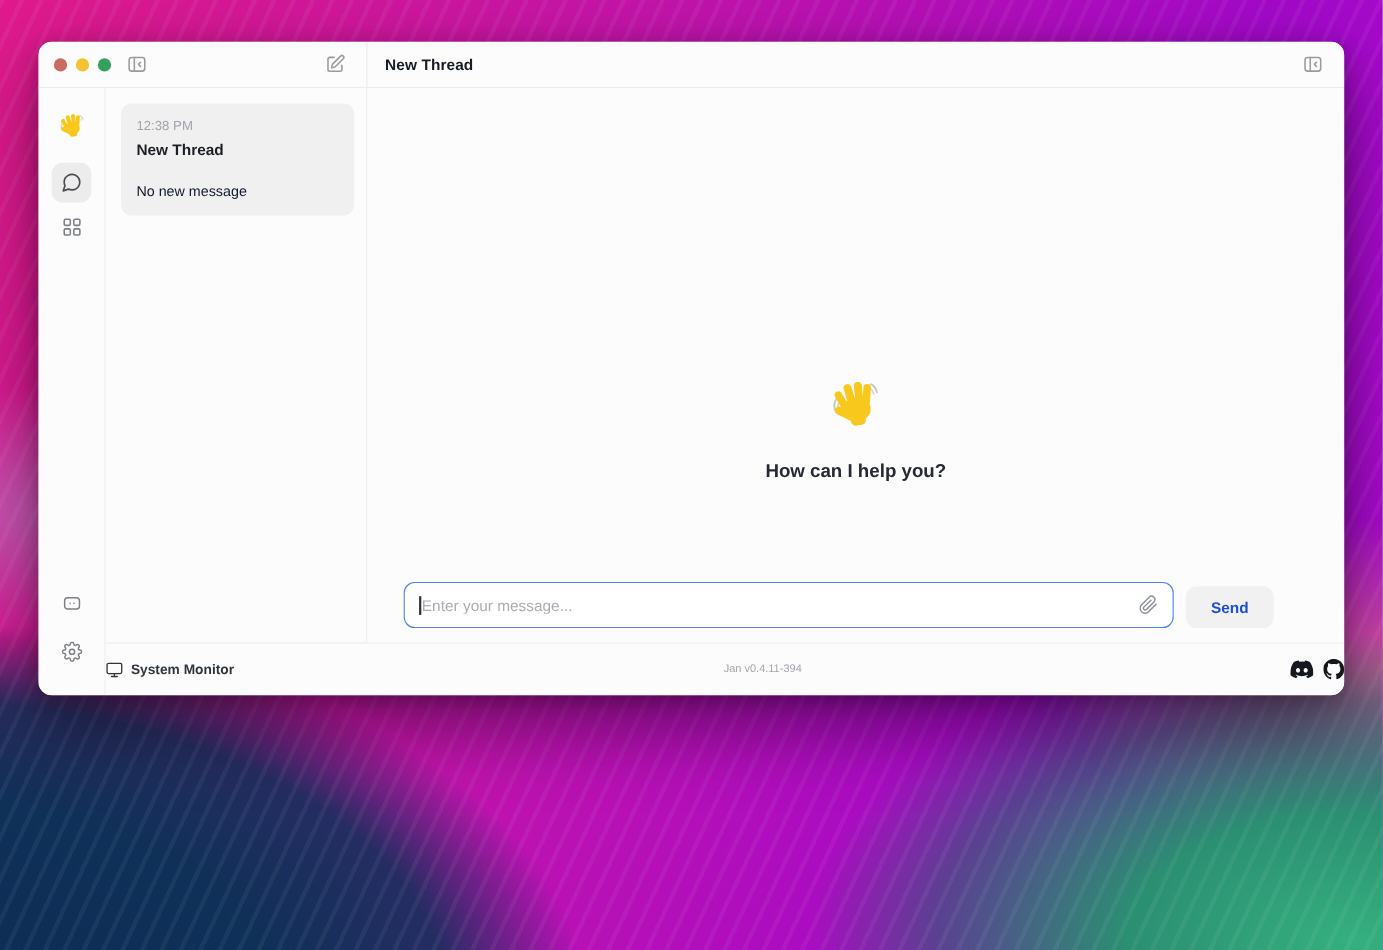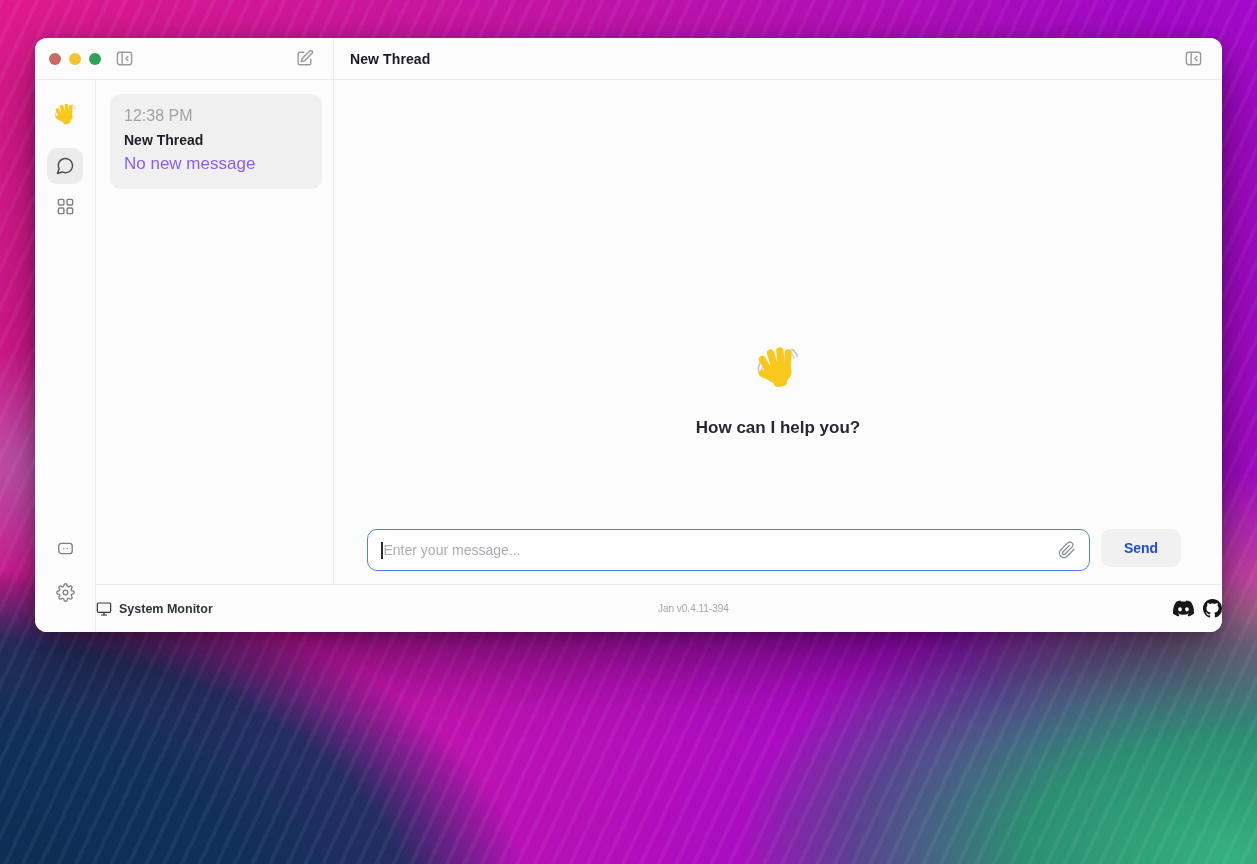--- a/index.html
+++ b/index.html
@@ -52,32 +52,32 @@
   .rail-spacer { flex:1; }
   .rail-bottom { display:flex; flex-direction:column; align-items:center; gap:8px; color:#85898f; }
 
   
   .content-col { flex:1; display:flex; flex-direction:column; min-width:0; }
   .content-row { flex:1; display:flex; min-height:0; }
 
   
   .thread-list { width:238px; flex:0 0 238px; border-right:1px solid #e9e9e9; padding:14px 11px 14px 14px; background:#fcfcfc; }
   .thread-card { background:#f0f0f1; border-radius:10px; padding:13px 14px 15px; cursor:pointer; }
-  .thread-time { font-size:16px; color:#a1a4a9; }
+  .thread-time { font-size:12px; color:#a1a4a9; }
   .thread-title { font-size:14px; font-weight:700; color:#1b1e24; margin-top:7px; }
-  .thread-subtitle { font-size:17px; color:#8b5cf6; margin-top:6px; }
+  .thread-subtitle { font-size:13px; color:#0f172a; margin-top:22px; }
 
   
   .main { flex:1; position:relative; background:#fcfcfc; min-width:0; }
   .greeting { position:absolute; top:262px; left:0; right:0; text-align:center; }
   .greeting-emoji { display:inline-block; }
   .greeting-text { margin-top:20px; font-size:17px; font-weight:700; color:#242933; }
 
   
-  .composer { position:absolute; left:0; right:0; bottom:13px; display:flex; align-items:flex-start; padding-left:33px; padding-right:41px; gap:11px; }
+  .composer { position:absolute; left:0; right:0; bottom:13px; display:flex; align-items:flex-end; padding-left:33px; padding-right:64px; gap:11px; }
   .input-wrap { flex:1; height:42px; background:#ffffff; border:1.5px solid #4e82e8; border-radius:10px; display:flex; align-items:center; padding:0 13px; }
   .caret { width:1.5px; height:17px; background:#2a2e35; flex:0 0 1.5px; }
   .msg-input { flex:1; border:none; outline:none; background:transparent; font-family:inherit; font-size:14px; color:#2a2e35; margin-left:1px; min-width:0; }
   .msg-input::placeholder { color:#a9adb3; }
   .clip { color:#8a8f98; display:flex; align-items:center; cursor:pointer; flex:0 0 auto; }
   .send-btn { width:80px; height:38px; flex:0 0 80px; background:#f1f1f2; color:#1d4ed8; border:none; border-radius:10px; font-family:inherit; font-size:14px; font-weight:600; cursor:default; }
 
   
   .footer { height:48px; flex:0 0 48px; border-top:1px solid #ececec; display:flex; align-items:center; justify-content:space-between; padding-right:0; background:#fcfcfc; }
   .sysmon { display:flex; align-items:center; gap:7px; font-size:12.5px; font-weight:700; color:#30353d; cursor:pointer; }

